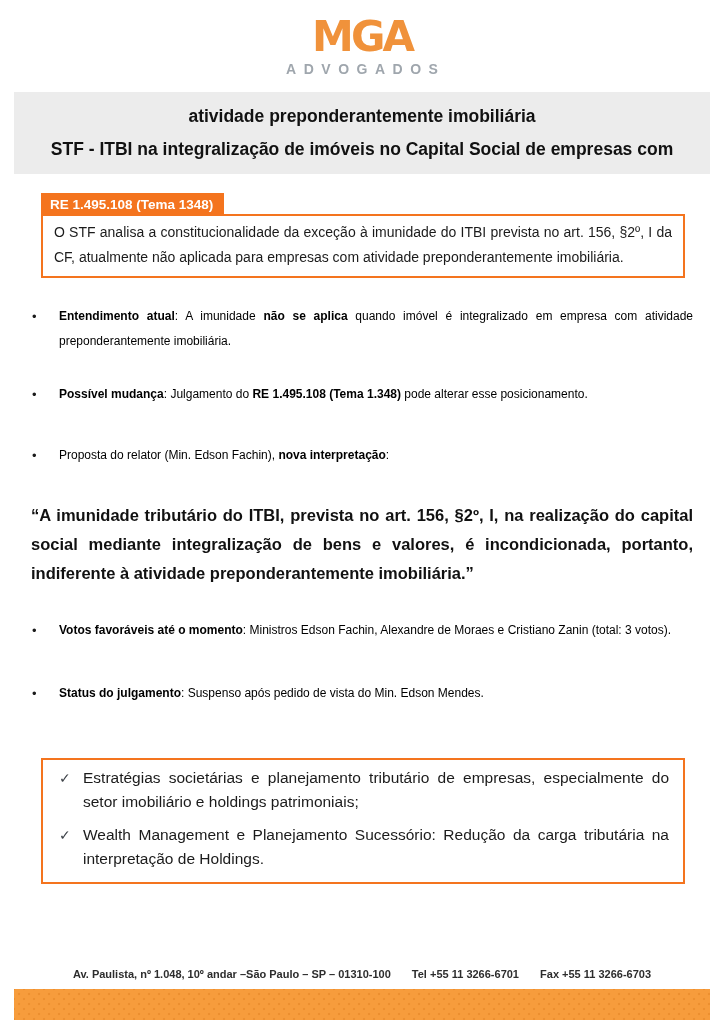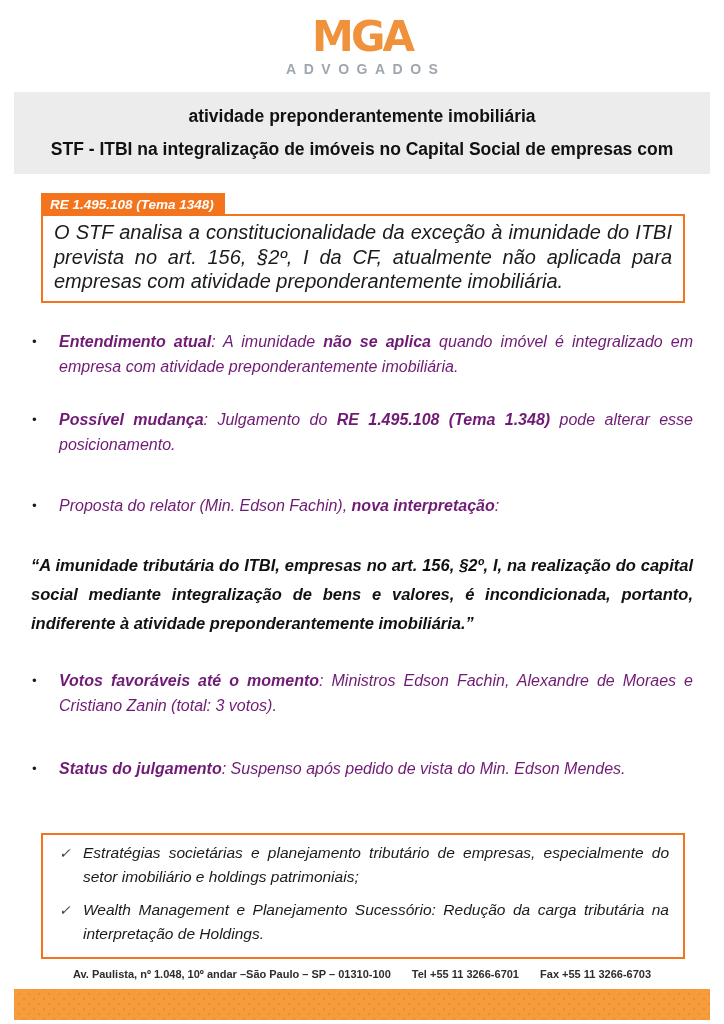--- a/index.html
+++ b/index.html
@@ -42,21 +42,21 @@
     padding: 8px 26px;
   }
   .title-line {
     font-size: 17.5px;
     font-weight: bold;
     line-height: 33px;
     color: #111111;
   }
 
   
-  .content { padding: 0 17px; font-style: italic; }
+  .content { padding: 0 17px; }
 
   
   .callout {
     position: relative;
     border: 2px solid var(--accent, #F4741E);
     margin: 40px 8px 0 10px;
     background: #ffffff;
   }
   .callout-tab {
     position: absolute;
@@ -66,43 +66,43 @@
     background: var(--accent, #F4741E);
     color: #ffffff;
     font-size: 13.5px;
     font-weight: bold;
     line-height: 17px;
     padding: 3px 11px 3px 9px;
     white-space: nowrap;
   }
   .callout-body {
     padding: 4px 11px 7px 11px;
-    font-size: 20px;
+    font-size: 14px;
     line-height: 24.5px;
     text-align: justify;
     color: #1b1b1b;
   }
 
   
   .bullet-item { display: flex; align-items: flex-start; }
   .bullet-item .dot {
     width: 28px;
     flex: 0 0 28px;
     font-size: 13px;
     line-height: 25px;
     color: #1b1b1b;
     text-align: left;
     padding-left: 1px;
   }
   .bullet-item .btext {
     flex: 1 1 auto;
-    font-size: 16px;
+    font-size: 12px;
     line-height: 25px;
     text-align: justify;
-    color: #701a75;
+    color: #000000;
   }
   .mt26 { margin-top: 26px; }
   .mt28 { margin-top: 28px; }
   .mt30 { margin-top: 30px; }
   .mt36 { margin-top: 36px; }
   .mt38 { margin-top: 38px; }
 
   
   .quote {
     margin-top: 33px;
@@ -190,21 +190,21 @@
     <div class="bullet-item mt28">
       <span class="dot">•</span>
       <span class="btext"><b>Possível mudança</b><span>: Julgamento do </span><b>RE 1.495.108 (Tema 1.348)</b><span> pode alterar esse posicionamento.</span></span>
     </div>
 
     <div class="bullet-item mt36">
       <span class="dot">•</span>
       <span class="btext"><span>Proposta do relator (Min. Edson Fachin), </span><b>nova interpretação</b><span>:</span></span>
     </div>
 
-    <div class="quote">“A imunidade tributária do ITBI, empresas no art. 156, §2º, I, na realização do capital social mediante integralização de bens e valores, é incondicionada, portanto, indiferente à atividade preponderantemente imobiliária.”</div>
+    <div class="quote">“A imunidade tributário do ITBI, prevista no art. 156, §2º, I, na realização do capital social mediante integralização de bens e valores, é incondicionada, portanto, indiferente à atividade preponderantemente imobiliária.”</div>
 
     <div class="bullet-item mt30">
       <span class="dot">•</span>
       <span class="btext"><b>Votos favoráveis até o momento</b><span>: Ministros Edson Fachin, Alexandre de Moraes e Cristiano Zanin (total: 3 votos).</span></span>
     </div>
 
     <div class="bullet-item mt38">
       <span class="dot">•</span>
       <span class="btext"><b>Status do julgamento</b><span>: Suspenso após pedido de vista do Min. Edson Mendes.</span></span>
     </div>

